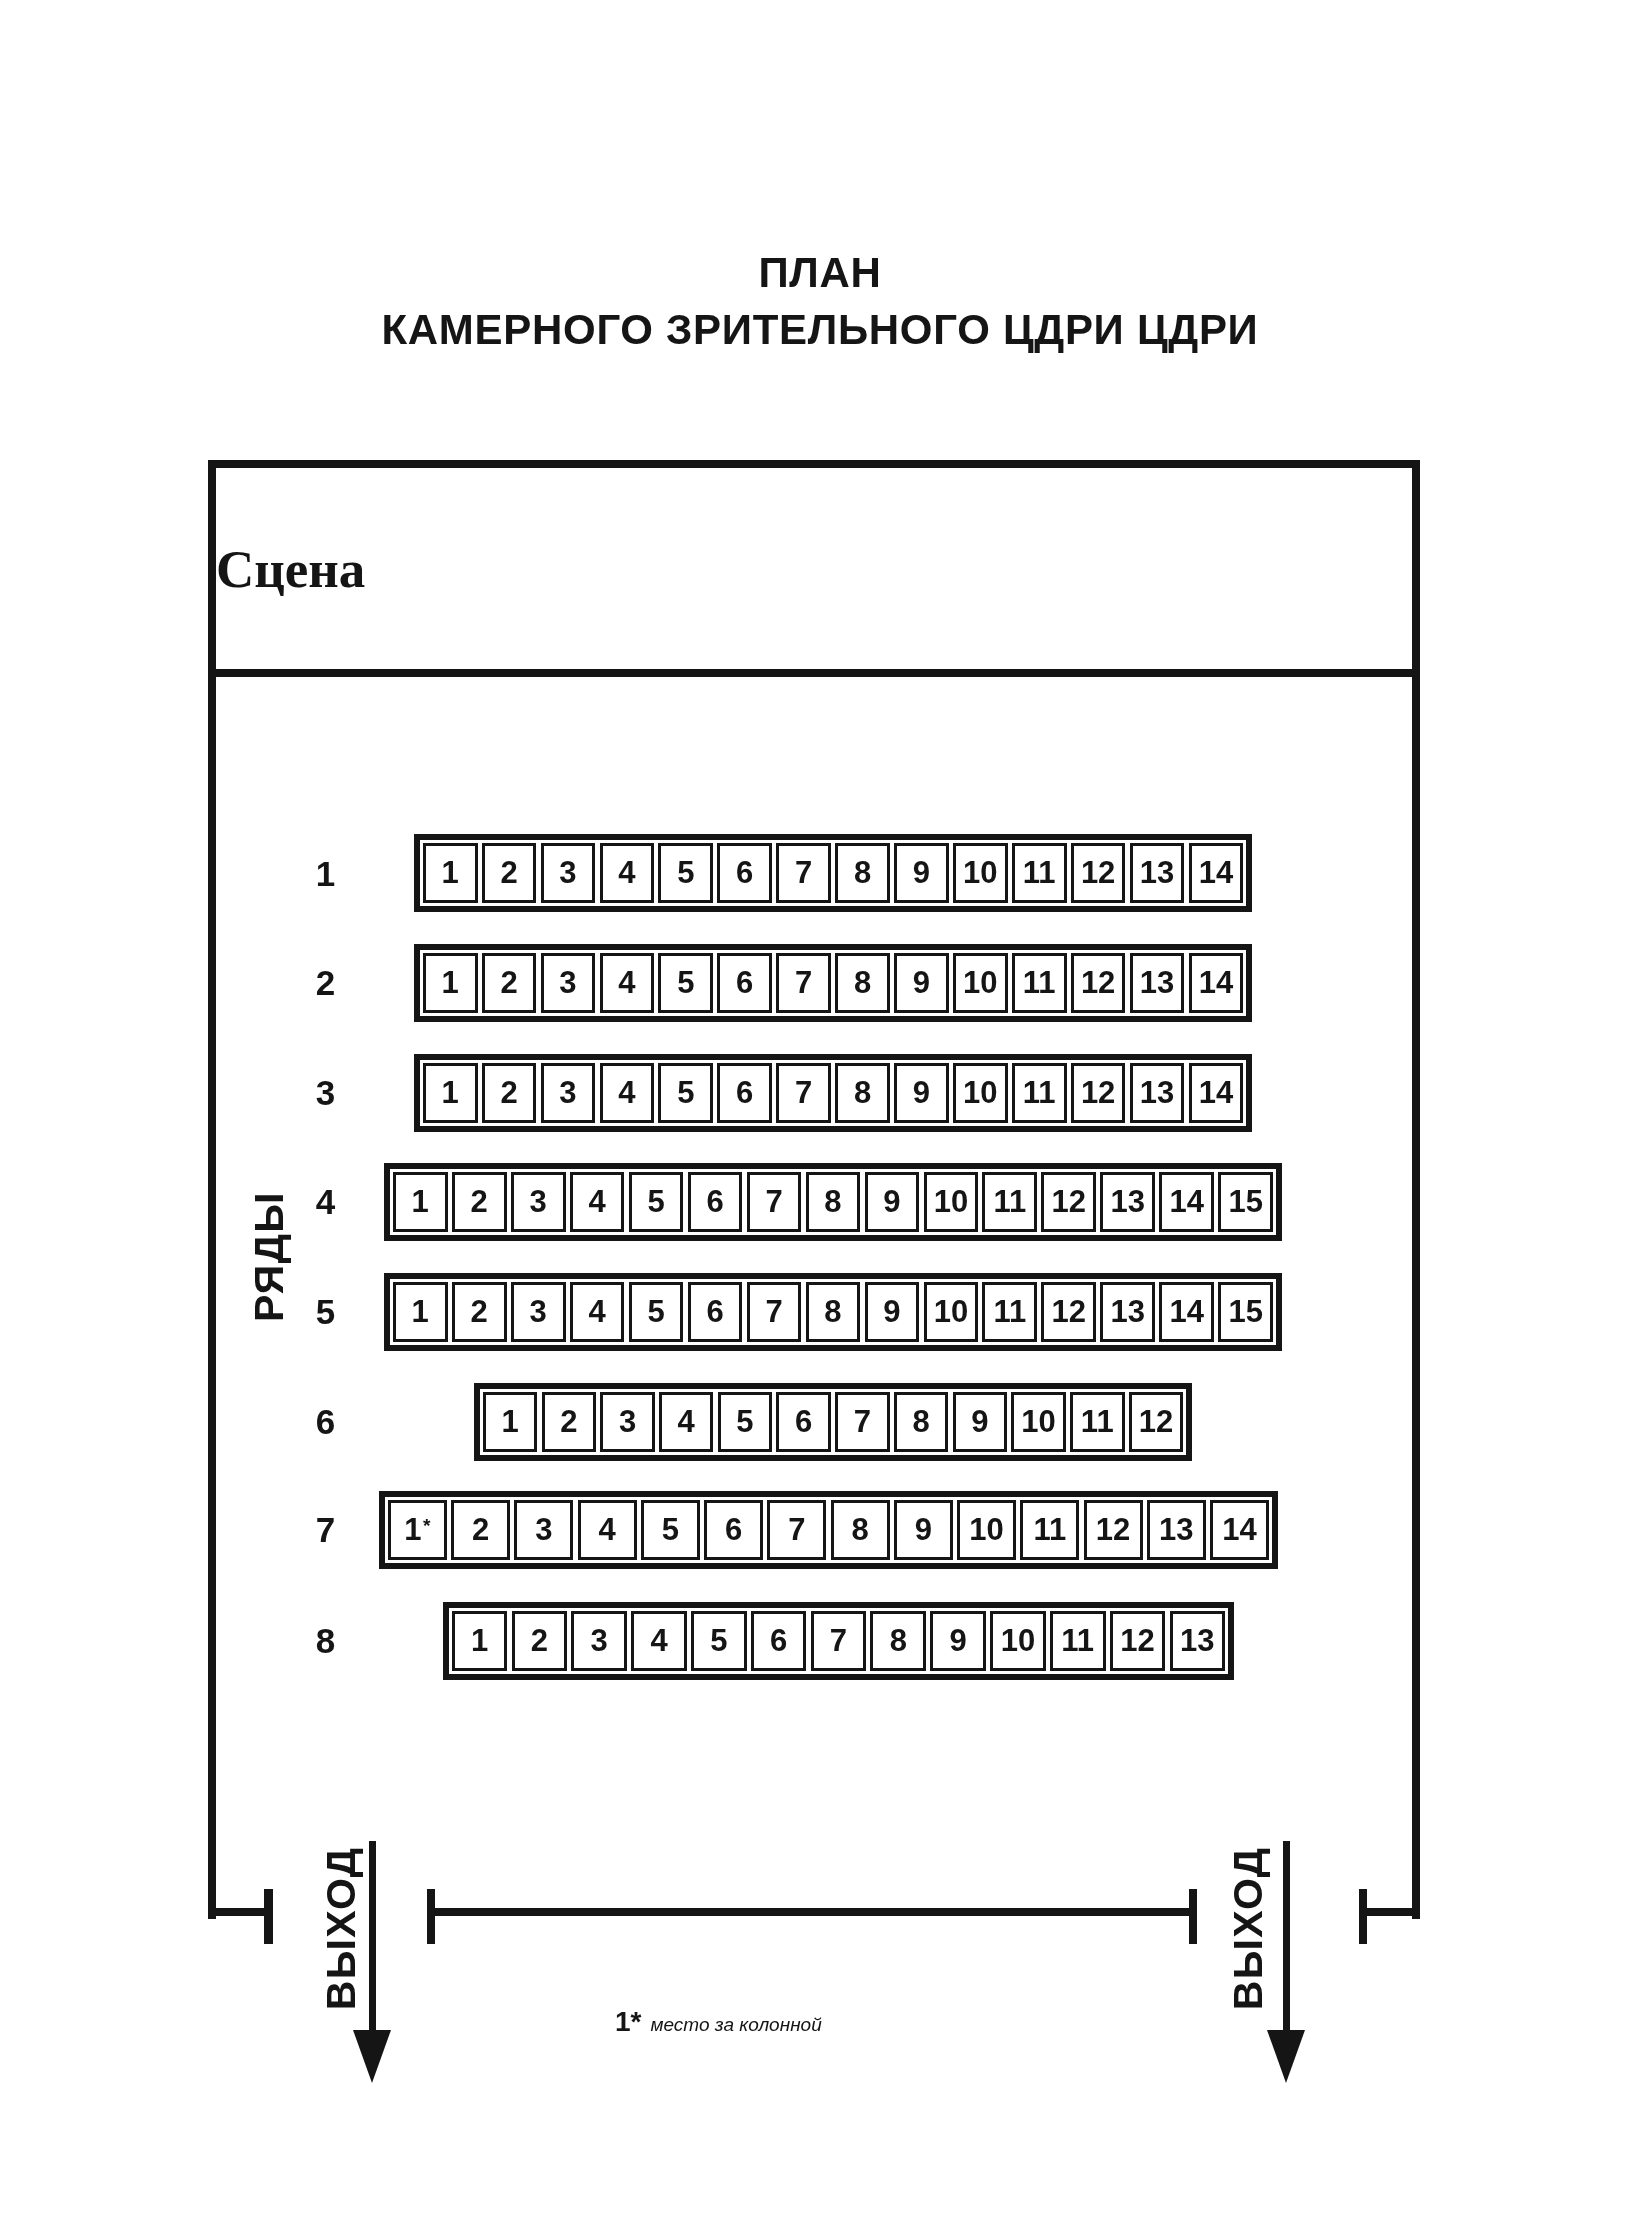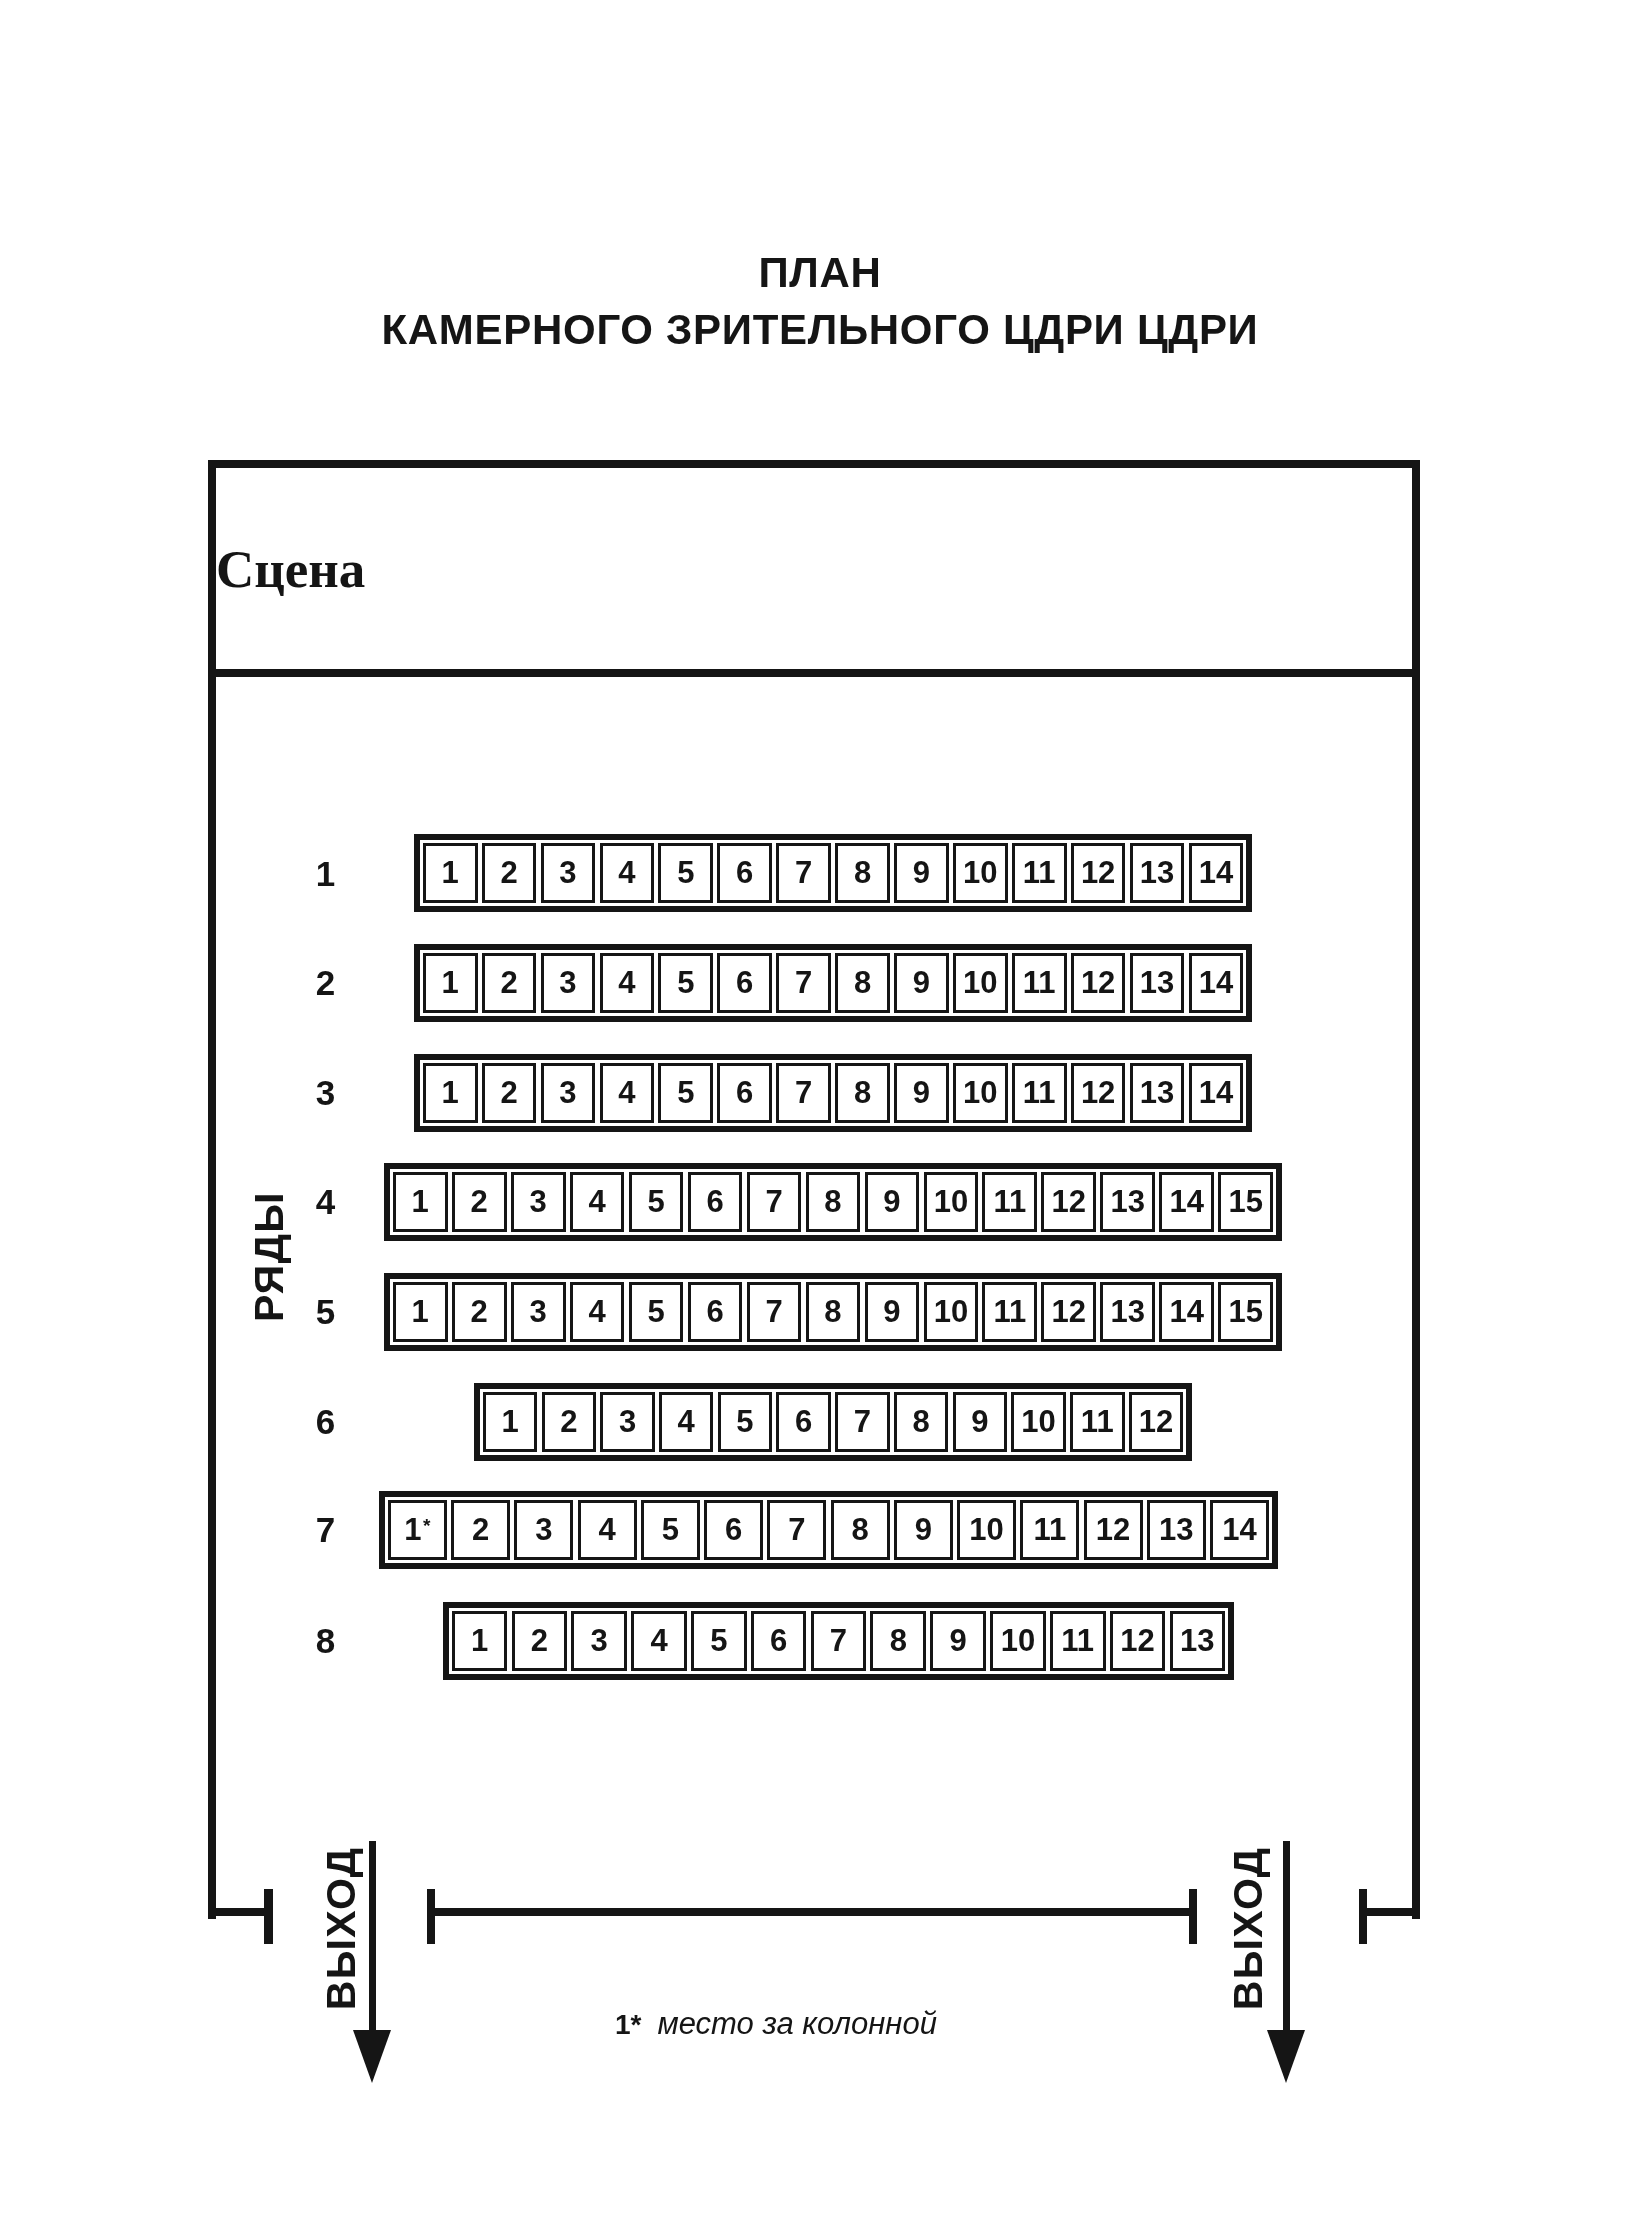--- a/index.html
+++ b/index.html
@@ -85,21 +85,21 @@
     border-top:53px solid var(--ink);
   }
 
   
   #footnote{
     left:615px;top:2006px;width:504px;
     font-size:28px;
     white-space:nowrap;
   }
   #footnote .marker{font-weight:bold;font-style:normal;}
-  #footnote .note{font-style:italic;font-size:31px;margin-left:16px;}
+  #footnote .note{font-style:italic;font-size:19px;margin-left:9px;}
 </style>
 </head>
 <body>
 
 <div class="abs" id="title">
   <div>ПЛАН</div>
   <div>КАМЕРНОГО ЗРИТЕЛЬНОГО ЦДРИ ЦДРИ</div>
 </div>
 
 <div class="abs" id="stage">

